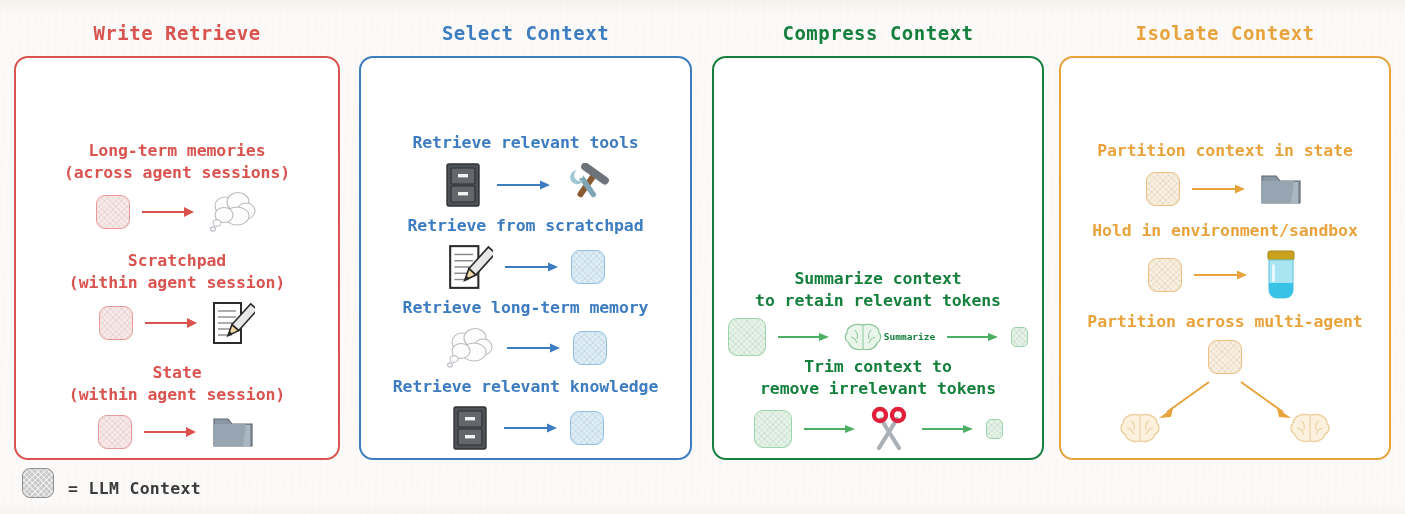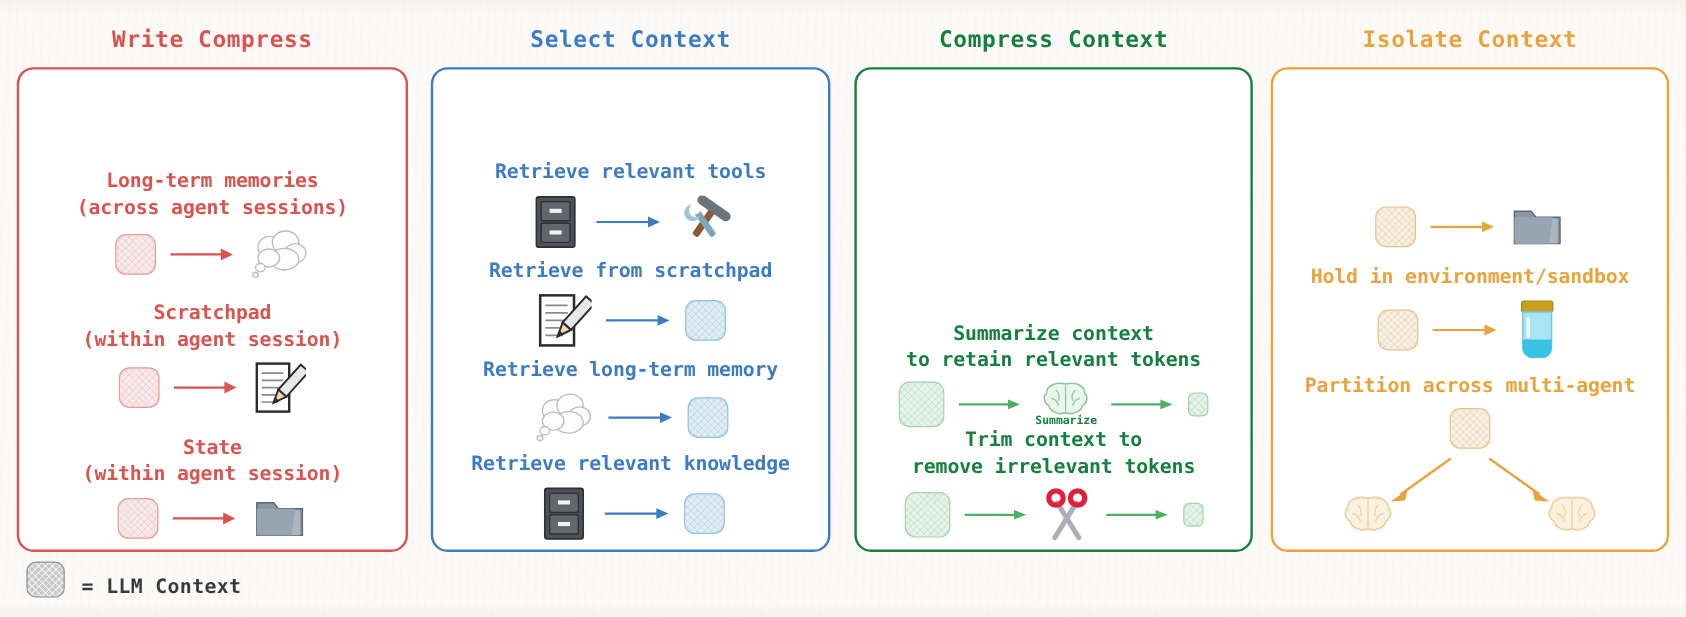--- a/index.html
+++ b/index.html
@@ -145,36 +145,36 @@
     color: #3a3a3a;
     letter-spacing: .3px;
     white-space: nowrap;
   }
   .summarize-cap {
     font-size: 9.5px;
     font-weight: 700;
     margin-top: -2px;
     text-align: center;
   }
-  .brain-wrap { display: flex; flex-direction: column; align-items: center; }
+  .brain-wrap { display: flex; flex-direction: row; align-items: center; }
   .branch { position: relative; width: 240px; height: 112px; margin-top: 8px; }
   .branch .node { position: absolute; left: 50%; transform: translateX(-50%); top: 0; }
   .branch .leaf-l { position: absolute; left: 12px;  top: 72px; }
   .branch .leaf-r { position: absolute; right: 12px; top: 72px; }
   .branch svg.branch-arrows { position: absolute; inset: 0; }
 </style>
 </head>
 <body>
 
 <div class="paper-grain"></div>
 
 <div class="board">
 
   <div class="column c-write" style="left:14px; width:326px;">
-    <div class="col-title">Write Compress</div>
+    <div class="col-title">Write Retrieve</div>
     <div class="panel">
       <div class="panel-inner" style="gap:16px; padding-top:14px;">
 
         <div class="item">
           <div class="item-label">Long-term memories
 (across agent sessions)</div>
           <div class="flow">
             <div class="ctx ctx-md ctx-write"></div>
             <svg class="arrow" width="58" height="16" viewBox="0 0 58 16">
               <line x1="2" y1="8" x2="46" y2="8" stroke="#d9534f" stroke-width="2"></line>
@@ -408,20 +408,21 @@
       </div>
     </div>
   </div>
 
   <div class="column c-isolate" style="left:1059px; width:332px;">
     <div class="col-title">Isolate Context</div>
     <div class="panel">
       <div class="panel-inner" style="gap:10px; padding-top:6px;">
 
         <div class="item">
+          <div class="item-label">Partition context in state</div>
           <div class="flow">
             <div class="ctx ctx-md ctx-isolate"></div>
             <svg class="arrow" width="58" height="14" viewBox="0 0 58 14">
               <line x1="2" y1="7" x2="47" y2="7" stroke="#e8a33d" stroke-width="1.8"></line>
               <path d="M45 2.5 L55 7 L45 11.5 Z" fill="#e8a33d"></path>
             </svg>
             <svg class="icon" width="46" height="42" viewBox="0 0 46 40">
               <path d="M4 7 h14 l4 5 h20 v22 h-38 Z" fill="#8a96a3" stroke="#5d6872" stroke-width="1.2"></path>
               <path d="M6 13 h34 v21 h-34 Z" fill="#aab6c2"></path>
               <path d="M4 12 h32 l-3 22 h-29 Z" fill="#97a4b1"></path>

